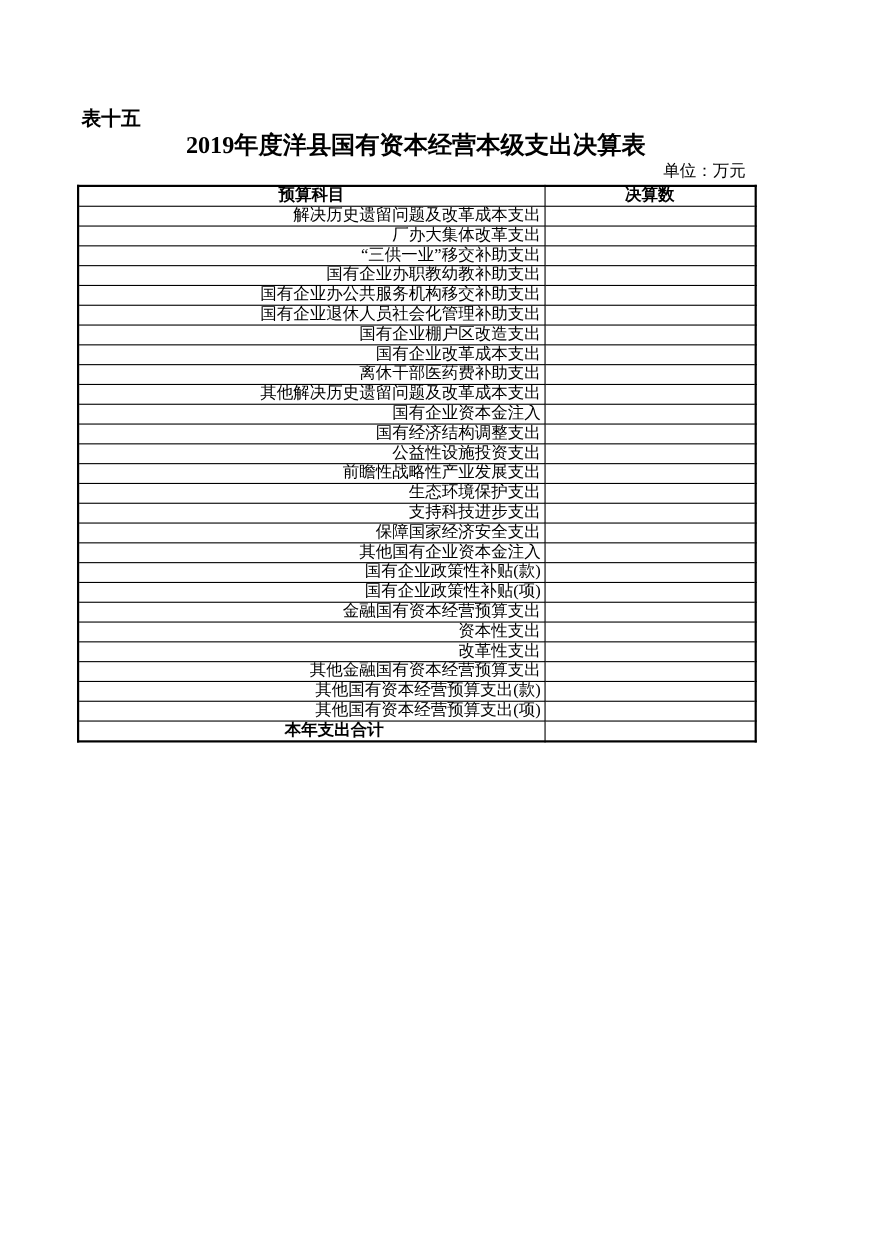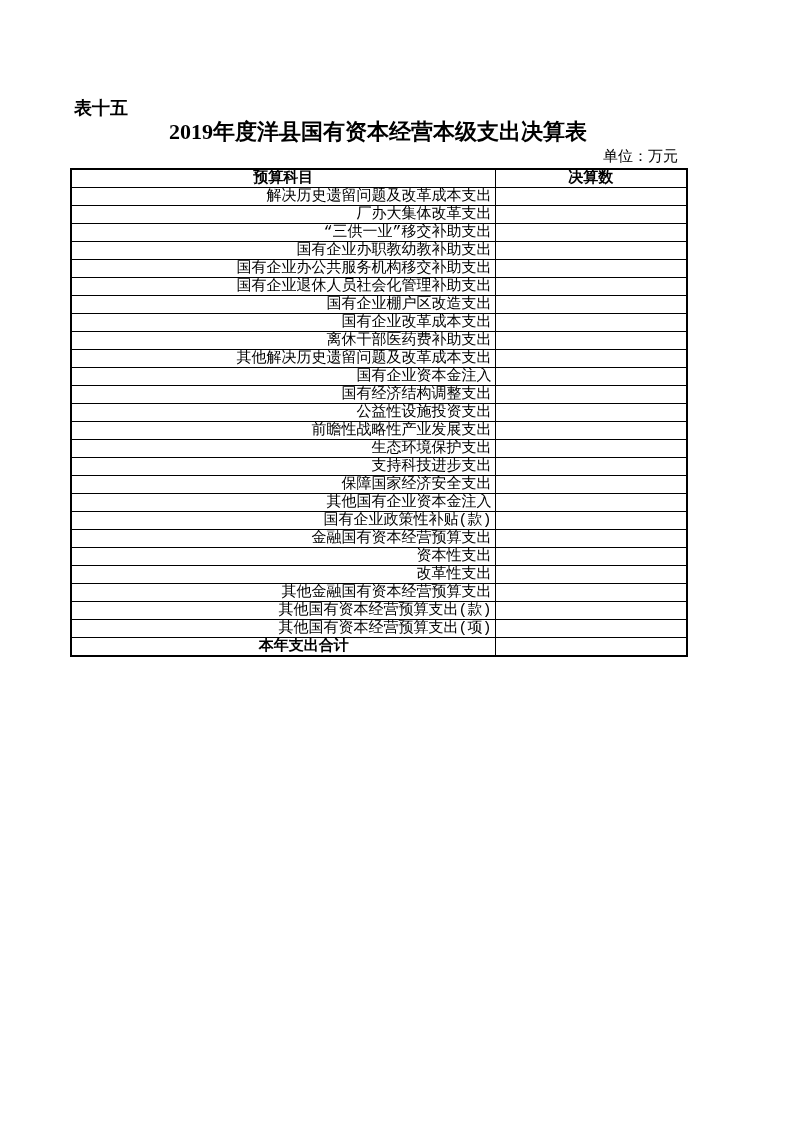--- a/index.html
+++ b/index.html
@@ -55,21 +55,20 @@
   .budget-table th,
   .budget-table td {
     border: 1.5px solid #000;
     height: 17px;
     padding: 0 3px;
     font-size: 15px;
     line-height: 17px;
     white-space: nowrap;
     overflow: hidden;
     vertical-align: middle;
-    font-family: Liberation Mono, monospace;
   }
   .budget-table th {
     font-weight: bold;
     text-align: center;
   }
   .budget-table td.subject {
     text-align: right;
   }
   .budget-table td.subject.indent {
     padding-left: 27px;
@@ -177,20 +176,24 @@
         </tr>
         <tr>
           <td class="subject indent">其他国有企业资本金注入</td>
           <td class="amount"></td>
         </tr>
         <tr>
           <td class="subject">国有企业政策性补贴(款)</td>
           <td class="amount"></td>
         </tr>
         <tr>
+          <td class="subject indent">国有企业政策性补贴(项)</td>
+          <td class="amount"></td>
+        </tr>
+        <tr>
           <td class="subject">金融国有资本经营预算支出</td>
           <td class="amount"></td>
         </tr>
         <tr>
           <td class="subject indent">资本性支出</td>
           <td class="amount"></td>
         </tr>
         <tr>
           <td class="subject indent">改革性支出</td>
           <td class="amount"></td>

